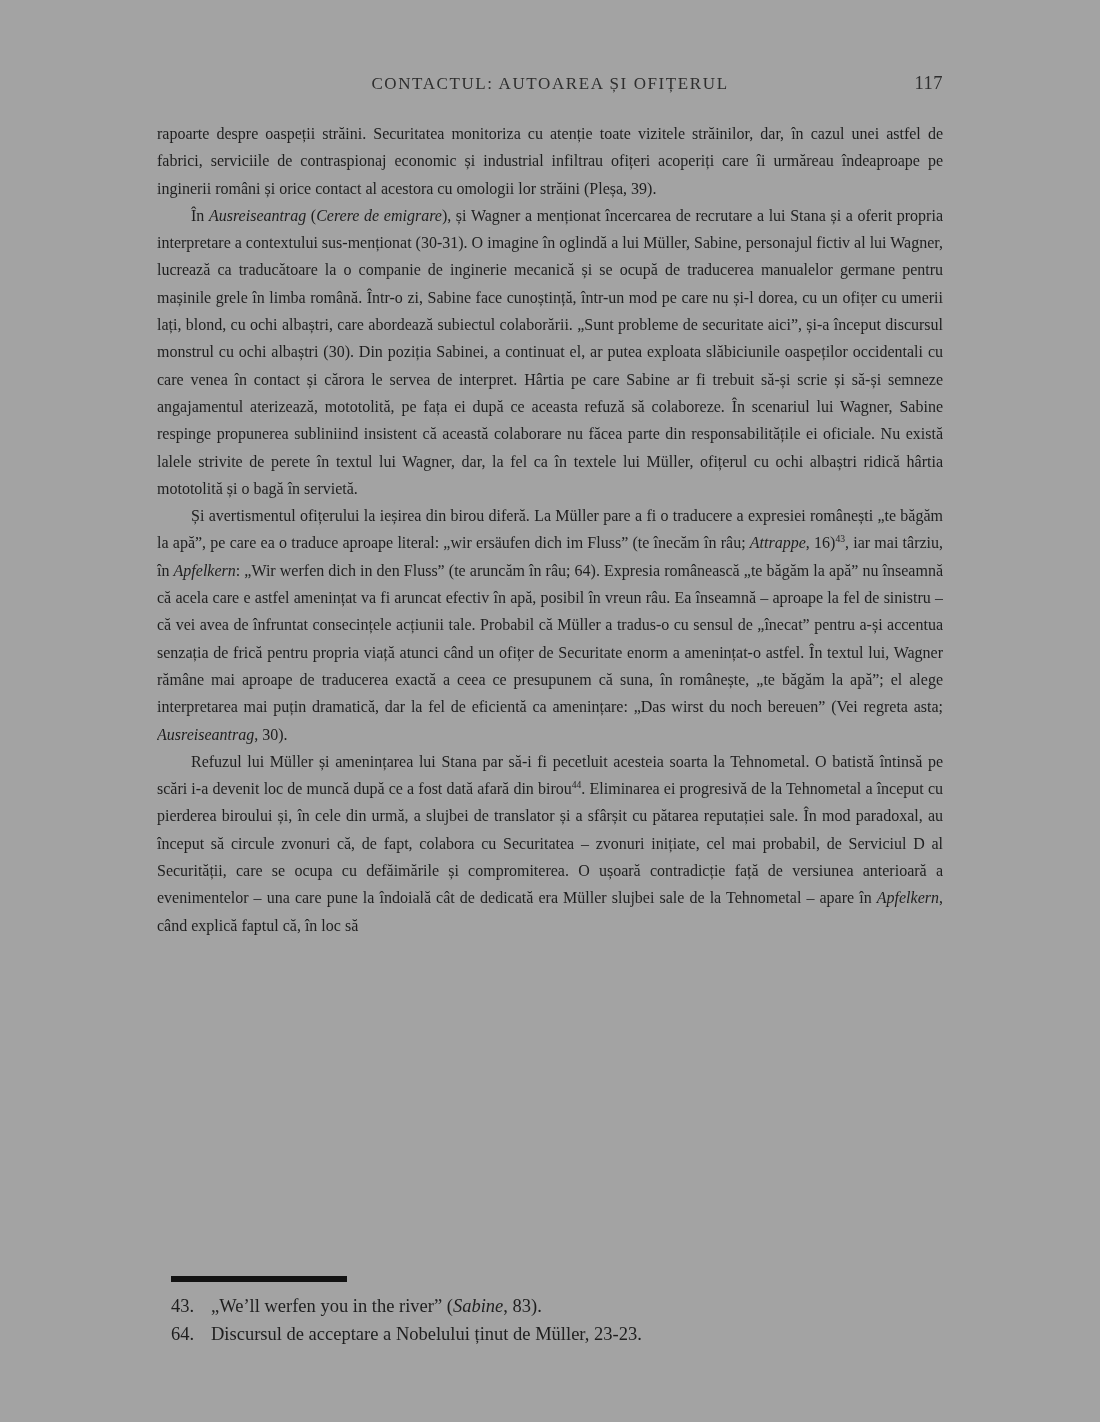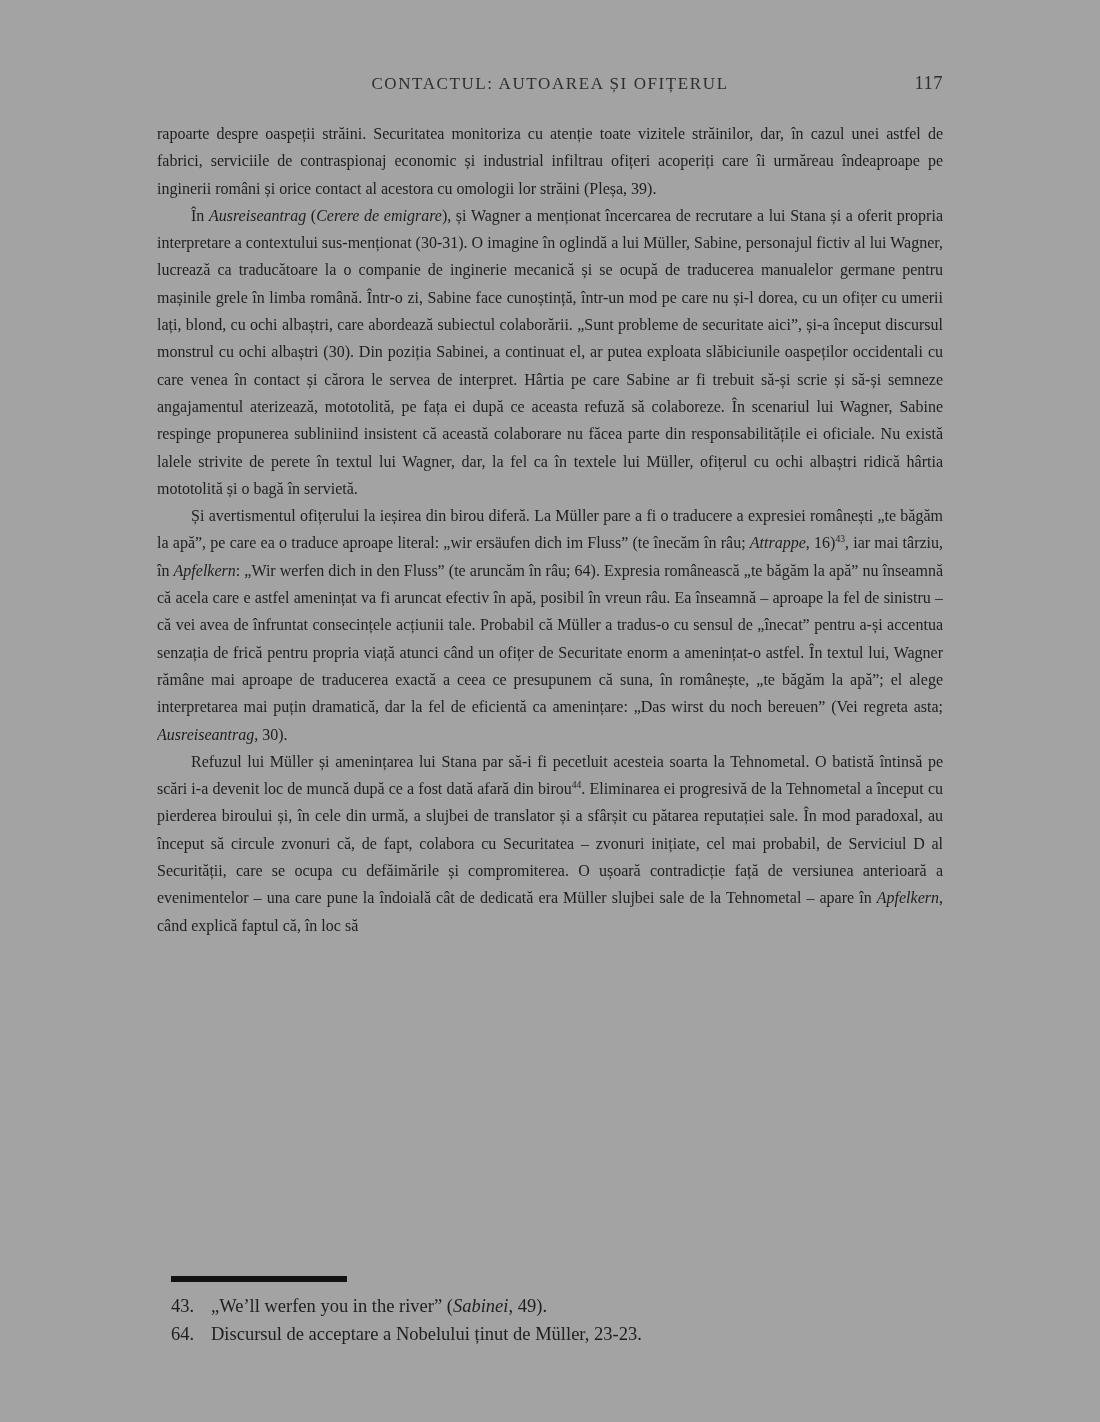--- a/index.html
+++ b/index.html
@@ -80,21 +80,21 @@
       <p class="para indent"><span>Și avertismentul ofițerului la ieșirea din birou diferă. La Müller pare a fi o traducere a expresiei românești „te băgăm la apă”, pe care ea o traduce aproape literal: „wir ersäufen dich im Fluss” (te înecăm în râu; </span><i>Attrappe</i><span>, 16)</span><sup>43</sup><span>, iar mai târziu, în </span><i>Apfelkern</i><span>: „Wir werfen dich in den Fluss” (te aruncăm în râu; 64). Expresia românească „te băgăm la apă” nu înseamnă că acela care e astfel amenințat va fi aruncat efectiv în apă, posibil în vreun râu. Ea înseamnă – aproape la fel de sinistru – că vei avea de înfruntat consecințele acțiunii tale. Probabil că Müller a tradus-o cu sensul de „înecat” pentru a-și accentua senzația de frică pentru propria viață atunci când un ofițer de Securitate enorm a amenințat-o astfel. În textul lui, Wagner rămâne mai aproape de traducerea exactă a ceea ce presupunem că suna, în românește, „te băgăm la apă”; el alege interpretarea mai puțin dramatică, dar la fel de eficientă ca amenințare: „Das wirst du noch bereuen” (Vei regreta asta; </span><i>Ausreiseantrag</i><span>, 30).</span></p>
       <p class="para indent"><span>Refuzul lui Müller și amenințarea lui Stana par să-i fi pecetluit acesteia soarta la Tehnometal. O batistă întinsă pe scări i-a devenit loc de muncă după ce a fost dată afară din birou</span><sup>44</sup><span>. Eliminarea ei progresivă de la Tehnometal a început cu pierderea biroului și, în cele din urmă, a slujbei de translator și a sfârșit cu pătarea reputației sale. În mod paradoxal, au început să circule zvonuri că, de fapt, colabora cu Securitatea – zvonuri inițiate, cel mai probabil, de Serviciul D al Securității, care se ocupa cu defăimările și compromiterea. O ușoară contradicție față de versiunea anterioară a evenimentelor – una care pune la îndoială cât de dedicată era Müller slujbei sale de la Tehnometal – apare în </span><i>Apfelkern</i><span>, când explică faptul că, în loc să</span></p>
     </div>
 
   <div class="footer">
     <div class="footnote-rule"></div>
     <div>
 
     <div class="footnote">
           <span class="fn-num">43.</span>
-          <span class="fn-text"><span>„We’ll werfen you in the river” (</span><i>Sabinei</i><span>, 49).</span></span>
+          <span class="fn-text"><span>„We’ll werfen you in the river” (</span><i>Sabine</i><span>, 83).</span></span>
         </div>
         <div class="footnote">
           <span class="fn-num">64.</span>
           <span class="fn-text"><span>Discursul de acceptare a Nobelului ținut de Müller, 23-23.</span></span>
         </div>
       </div>
   </div>
 
 </div>
 

